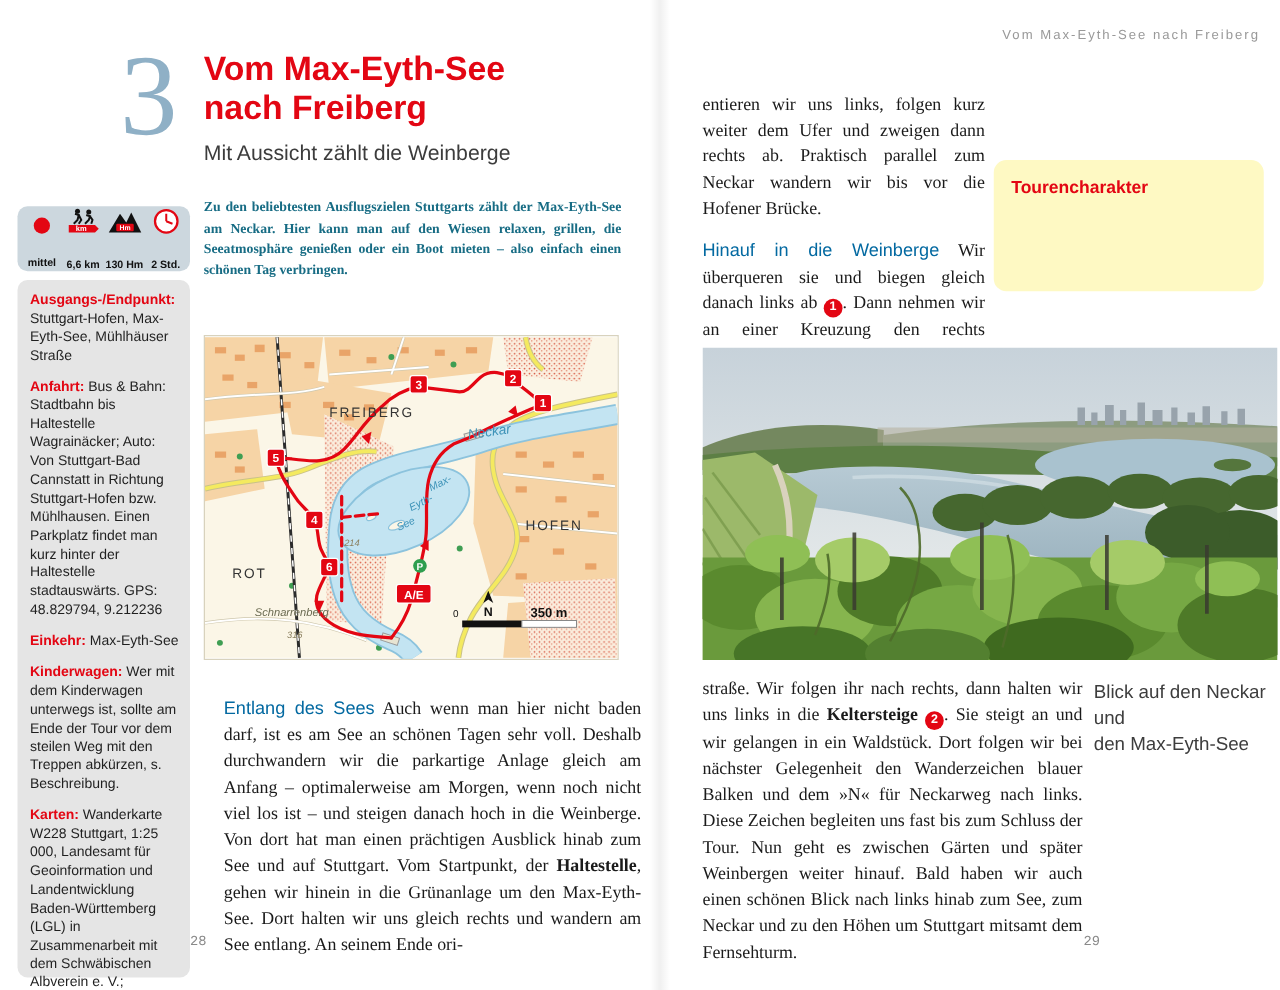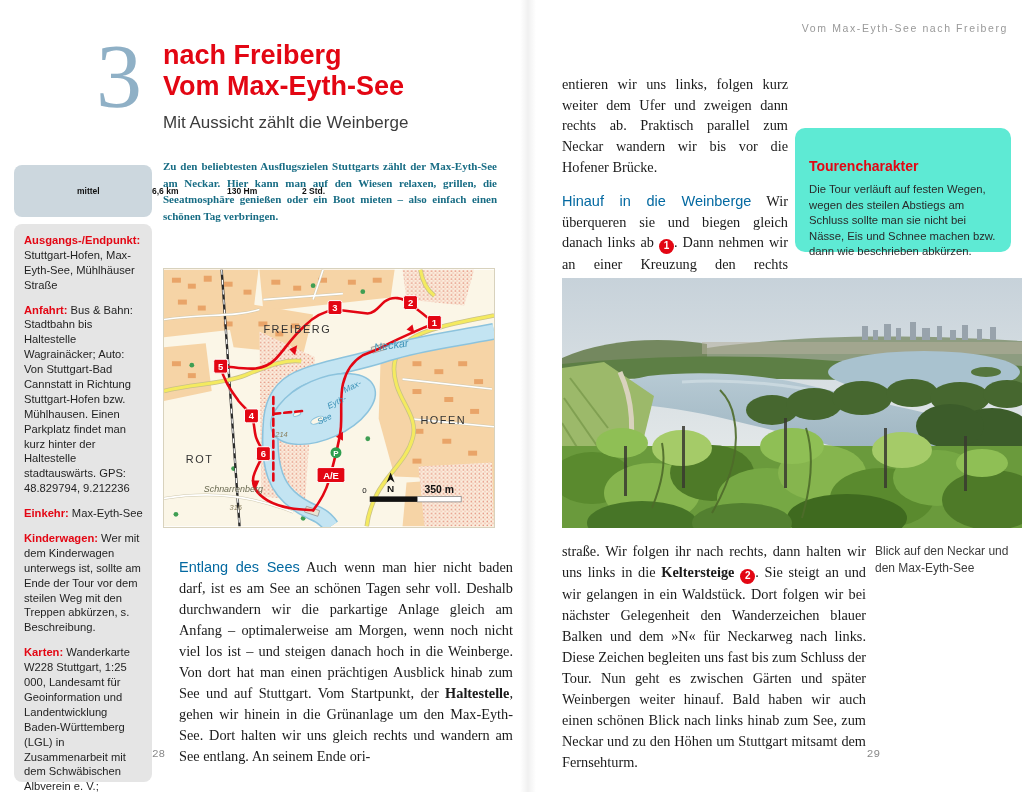--- a/index.html
+++ b/index.html
@@ -19,21 +19,21 @@
   .chapnum{left:96px;top:30px;font-family:"Liberation Serif",serif;
     font-size:92px;line-height:1;color:#8fb0c6;font-weight:400;}
   .title{left:163px;top:40px;width:340px;font-family:"Liberation Sans",sans-serif;
     font-weight:bold;color:#e30613;font-size:27px;line-height:1.13;}
   .subtitle{left:163px;top:113px;width:340px;font-family:"Liberation Sans",sans-serif;
     font-size:17px;color:#3c3c3c;}
 
   
   .statsbox{left:14px;top:165px;width:138px;height:52px;background:#ccd7de;
     border-radius:8px;display:flex;align-items:center;justify-content:space-around;padding:2px 3px;box-sizing:border-box;}
-  .stat{display:flex;align-items:center;gap:18px;width:33px;margin-left:42px;}
+  .stat{display:flex;flex-direction:column;align-items:center;gap:18px;width:33px;}
   .stat .lab{font-family:"Liberation Sans",sans-serif;font-size:8.5px;font-weight:bold;color:#111;white-space:nowrap;}
   .dot{width:13px;height:13px;border-radius:50%;background:#e30613;margin-top:6px;}
 
   
   .infobox{left:14px;top:224px;width:138px;height:558px;background:#e5e5e5;
     border-radius:8px;padding:9px 9px 8px 10px;box-sizing:border-box;
     font-family:"Liberation Sans",sans-serif;font-size:11.2px;line-height:1.33;color:#1f1f1f;}
   .infobox p{margin:0 0 10px 0;}
   .infobox .lbl{color:#e30613;font-weight:bold;}
 
@@ -45,45 +45,45 @@
     text-align:justify;margin:16px;}
   .runin{font-family:"Liberation Sans",sans-serif;color:#0369a1;font-size:14.5px;}
   .pgnum{font-family:Liberation Mono, monospace;font-size:11px;color:#8a8a8a;}
   .pg-left{left:152px;top:748px;}
   .pg-right{right:144px;top:748px;}
 
   
   .rp-top{left:562px;top:74px;width:330px;font-size:14.3px;line-height:1.45;text-align:justify;}
   .rp-top p{margin:0 0 13px 0;}
   .float-spacer{float:right;width:104px;height:182px;margin-top:24px;}
-  .tourbox{left:795px;top:128px;width:216px;height:124px;background:#5eead4;border-radius:10px;
-    padding:30px 14px;box-sizing:border-box;font-family:"Liberation Sans",sans-serif;}
+  .tourbox{left:795px;top:128px;width:216px;height:105px;background:#fef9c3;border-radius:10px;
+    padding:13px 14px;box-sizing:border-box;font-family:"Liberation Sans",sans-serif;}
   .tourbox h3{margin:0 0 8px 0;font-size:14px;color:#e30613;}
   .tourbox p{margin:0;font-size:11.3px;line-height:1.38;color:#2a2a2a;}
   .marker{display:inline-flex;width:15px;height:15px;border-radius:50%;background:#e30613;
     color:#fff;align-items:center;justify-content:center;vertical-align:-2px;
     font-family:"Liberation Sans",sans-serif;font-size:10px;font-weight:bold;}
   .photowrap{left:562px;top:278px;width:460px;height:250px;}
   .caption{left:875px;top:543px;width:142px;font-family:"Liberation Sans",sans-serif;
-    font-size:12px;line-height:1.4;color:#3d3d3d;}
+    font-size:15px;line-height:1.4;color:#3d3d3d;}
   .rp-bottom{left:562px;top:541px;width:304px;font-size:14.3px;line-height:1.47;text-align:justify;margin:0;}
   .bold{font-weight:bold;}
   svg text{font-family:"Liberation Sans",sans-serif;}
 </style>
 </head>
 <body>
 
 <div class="abs gutter"></div>
 
 <div class="abs runhead">Vom Max-Eyth-See nach Freiberg</div>
 
 <div class="abs chapnum">3</div>
 <div class="abs title">
+  <div>Vom Max-Eyth-See</div>
   <div>nach Freiberg</div>
-  <div>Vom Max-Eyth-See</div>
 </div>
 <div class="abs subtitle">Mit Aussicht zählt die Weinberge</div>
 
 <div class="abs statsbox">
   <div class="stat">
     <span class="dot"></span>
     <span class="lab">mittel</span>
   </div>
   <div class="stat">
     <svg width="28" height="22" viewBox="0 0 28 22">
@@ -319,21 +319,20 @@
 <div class="abs pgnum pg-left">28</div>
 
 <div class="abs rp-top">
   <div class="float-spacer"></div>
   <p>entieren wir uns links, folgen kurz weiter dem Ufer und zweigen dann rechts ab. Praktisch parallel zum Neckar wandern wir bis vor die Hofener Brücke.</p>
   <p><span class="runin">Hinauf in die Weinberge</span><span> Wir überqueren sie und biegen gleich danach links ab </span><span class="marker">1</span><span>. Dann nehmen wir an einer Kreuzung den rechts abgehenden Libauerweg und kommen zur Arnold-</span></p>
 </div>
 
 <div class="abs tourbox">
   <h3>Tourencharakter</h3>
-  <p>Die Tour verläuft auf festen Wegen, wegen des steilen Abstiegs am Schluss sollte man sie nicht bei Nässe, Eis und Schnee machen bzw. dann wie beschrieben abkürzen.</p>
 </div>
 
 <div class="abs photowrap">
 <svg width="460" height="250" viewBox="0 0 460 250" preserveAspectRatio="none">
   <defs>
     <linearGradient id="sky" x1="0" y1="0" x2="0" y2="1">
       <stop offset="0" stop-color="#c7d2da"></stop>
           <stop offset="1" stop-color="#eff1ef"></stop>
     </linearGradient>
     <linearGradient id="water" x1="0" y1="0" x2="0" y2="1">

